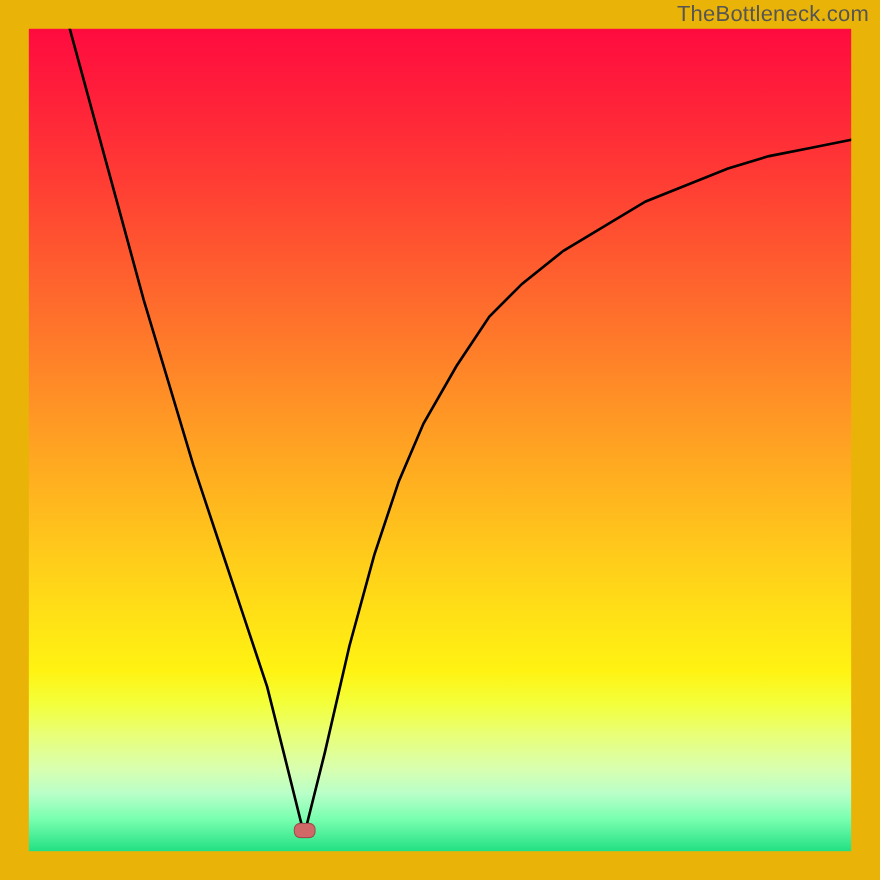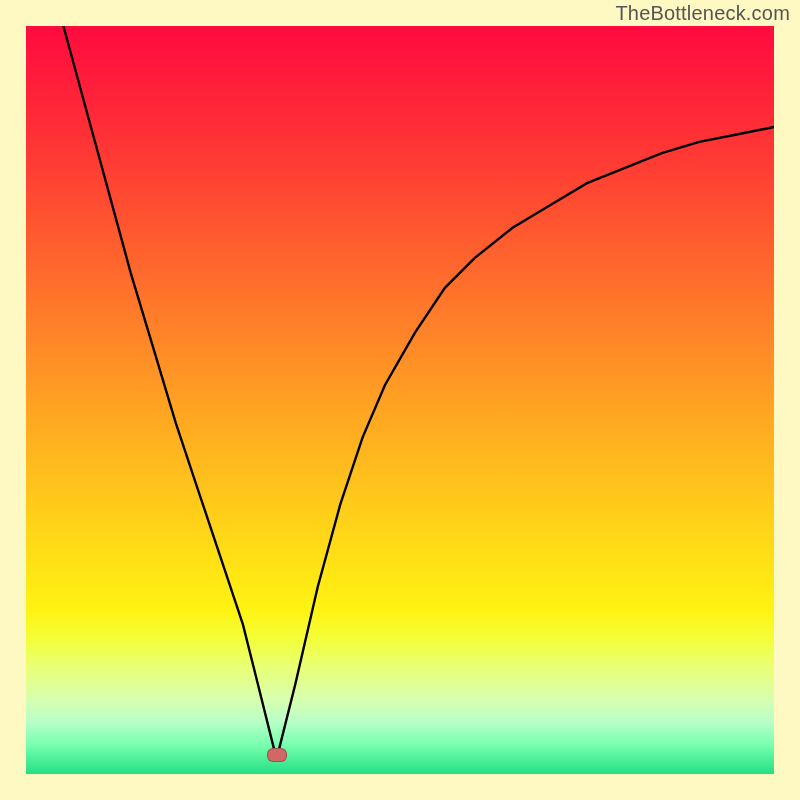--- a/index.html
+++ b/index.html
@@ -9,21 +9,21 @@
     height: 800px;
     background: #000;
     overflow: hidden;
   }
   .frame {
     position: absolute;
     top: 0;
     left: 0;
     width: 800px;
     height: 800px;
-    background: #fef9c3;
+    background: #eab308;
   }
   .plot {
     position: absolute;
     top: 26px;
     left: 26px;
     width: 748px;
     height: 748px;
     overflow: hidden;
   }
   .gradient {

